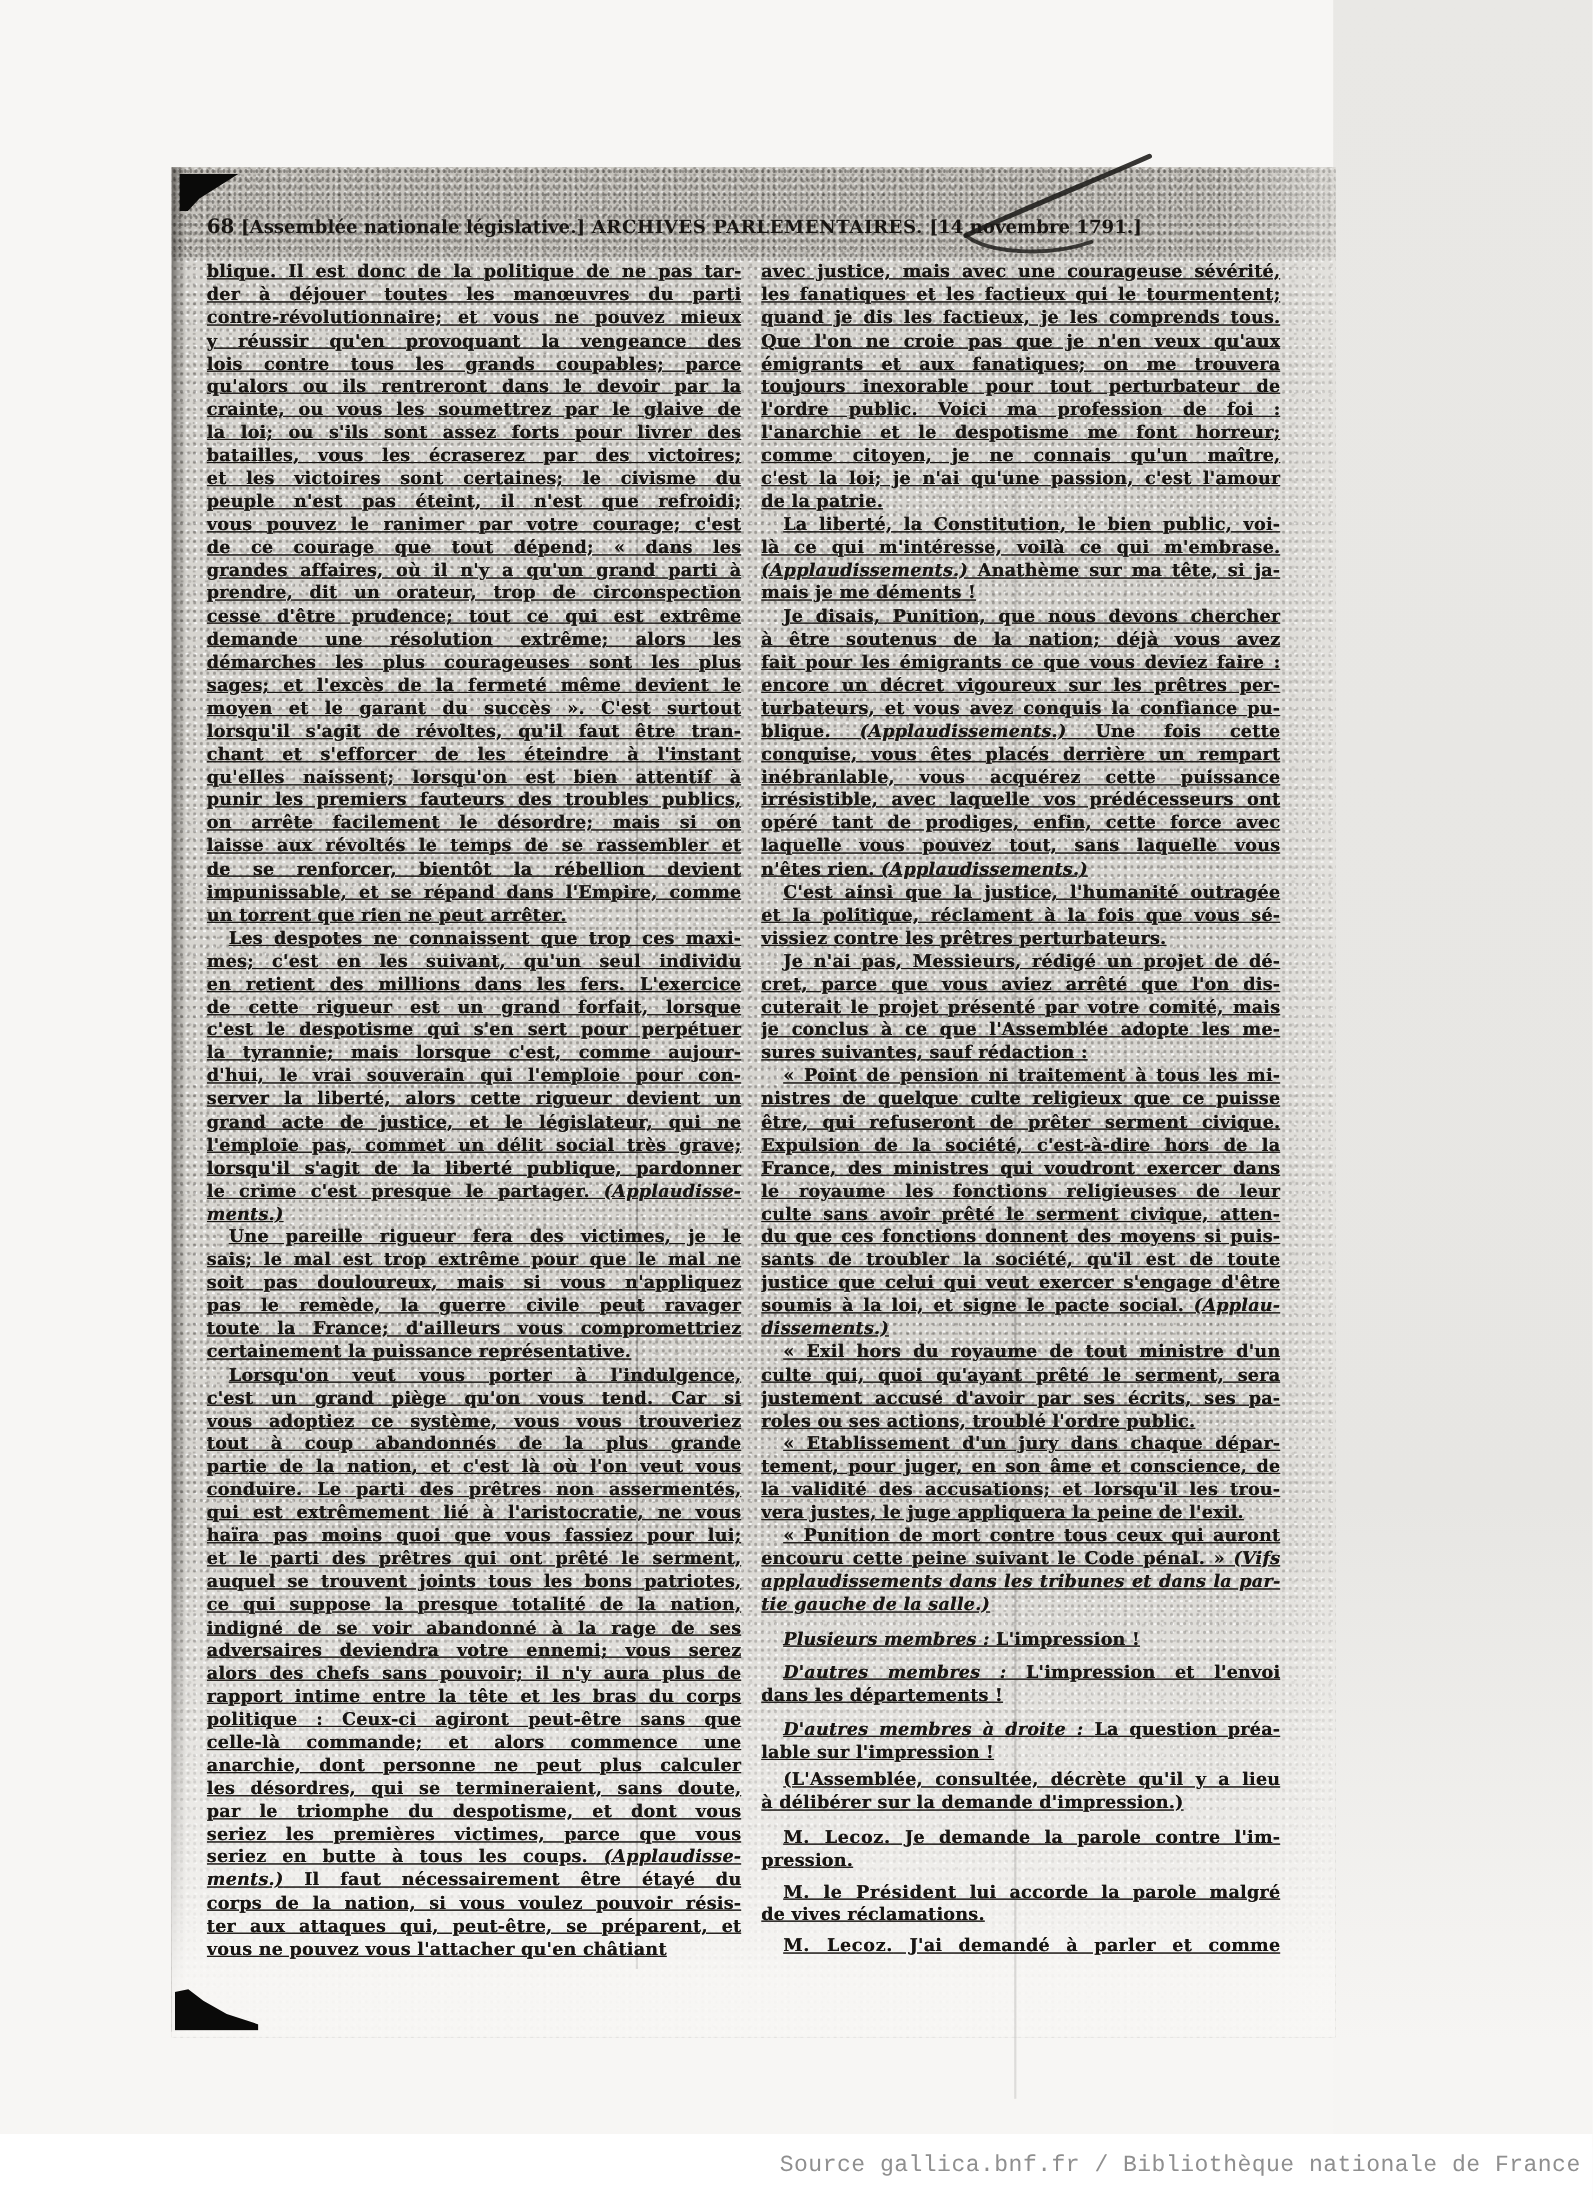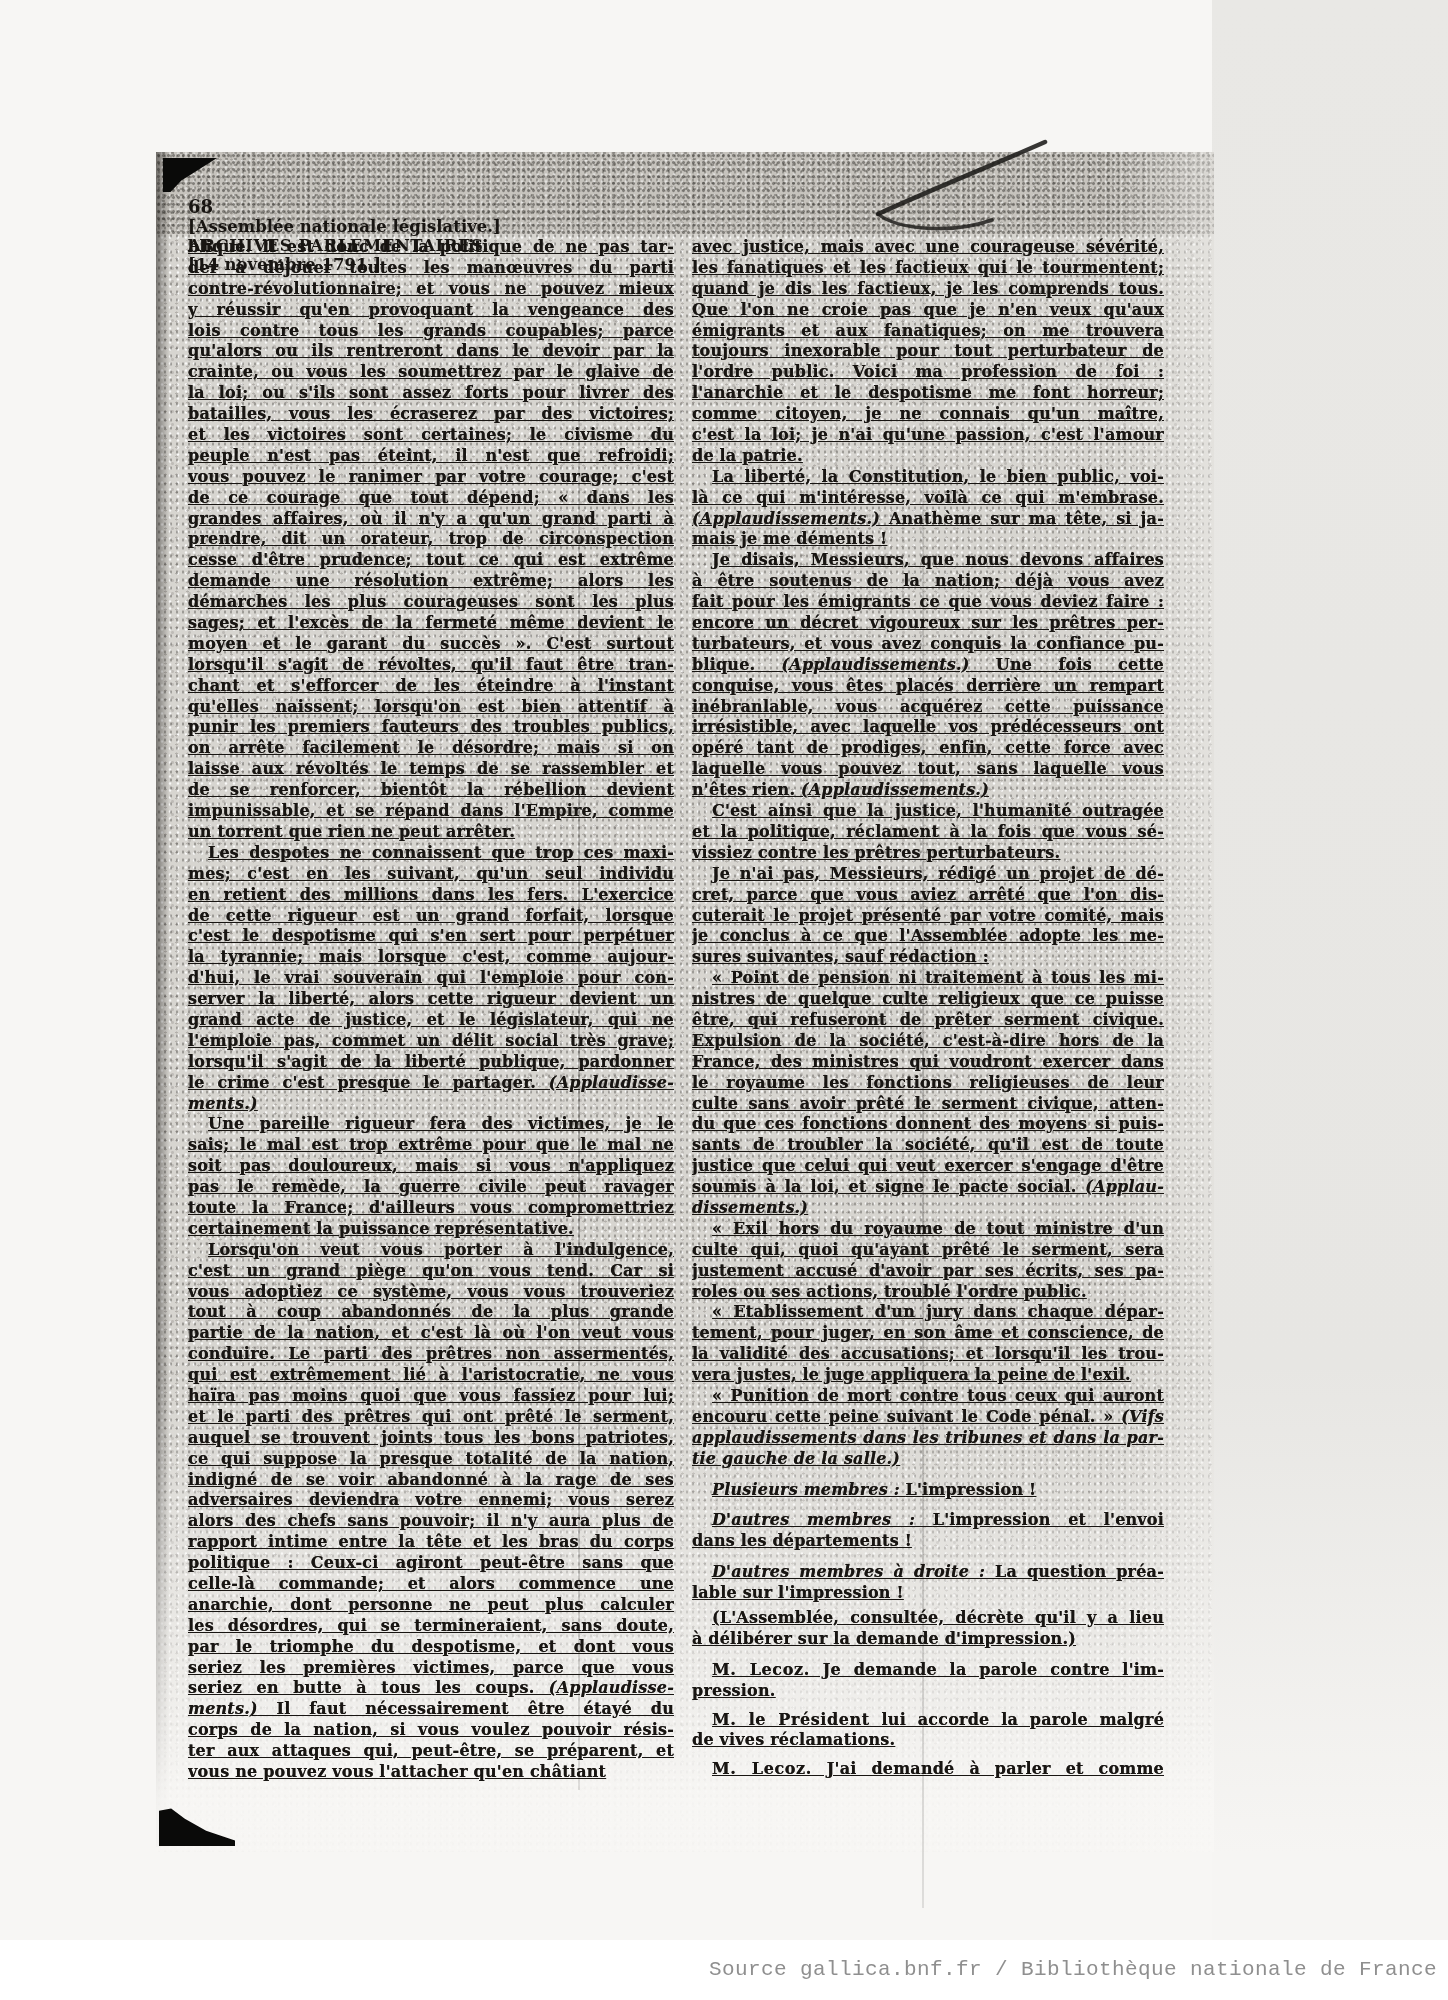--- a/index.html
+++ b/index.html
@@ -58,21 +58,21 @@
   }
   .blot-bl{
     position:absolute;left:159px;top:1806px;width:76px;height:40px;background:#0a0a09;
     clip-path:polygon(0 12%,16% 6%,34% 32%,62% 62%,100% 86%,100% 100%,0 100%);
   }
   .pen-stroke{position:absolute;left:840px;top:128px;width:220px;height:120px;}
   
   .header{
     position:absolute;left:188px;top:196px;width:850px;height:24px;
     display:flex;justify-content:space-between;align-items:baseline;
-    color:var(--ink,#181614);font-weight:bold;font-size:16.5px;white-space:nowrap;flex-direction:column;
+    color:var(--ink,#181614);font-weight:bold;font-size:16.5px;white-space:nowrap;
   }
   .header .hnum{font-size:18px;}
   .header .htitle{letter-spacing:.5px;}
   
   .col{
     position:absolute;top:237px;
     color:var(--ink,#181614);
     font-size:16px;font-weight:bold;letter-spacing:.2px;
     text-shadow:0 0 .6px rgba(20,18,15,.75);
     text-decoration:underline;
@@ -205,21 +205,21 @@
       <div class="line"><span>toujours inexorable pour tout perturbateur de</span></div>
       <div class="line"><span>l'ordre public. Voici ma profession de foi :</span></div>
       <div class="line"><span>l'anarchie et le despotisme me font horreur;</span></div>
       <div class="line"><span>comme citoyen, je ne connais qu'un maître,</span></div>
       <div class="line"><span>c'est la loi; je n'ai qu'une passion, c'est l'amour</span></div>
       <div class="line end"><span>de la patrie.</span></div>
       <div class="line in"><span>La liberté, la Constitution, le bien public, voi-</span></div>
       <div class="line"><span>là ce qui m'intéresse, voilà ce qui m'embrase.</span></div>
       <div class="line"><span class="it">(Applaudissements.)</span><span> Anathème sur ma tête, si ja-</span></div>
       <div class="line end"><span>mais je me déments !</span></div>
-      <div class="line in"><span>Je disais, Messieurs, que nous devons affaires</span></div>
+      <div class="line in"><span>Je disais, Punition, que nous devons chercher</span></div>
       <div class="line"><span>à être soutenus de la nation; déjà vous avez</span></div>
       <div class="line"><span>fait pour les émigrants ce que vous deviez faire :</span></div>
       <div class="line"><span>encore un décret vigoureux sur les prêtres per-</span></div>
       <div class="line"><span>turbateurs, et vous avez conquis la confiance pu-</span></div>
       <div class="line"><span>blique. </span><span class="it">(Applaudissements.)</span><span> Une fois cette confiance</span></div>
       <div class="line"><span>conquise, vous êtes placés derrière un rempart</span></div>
       <div class="line"><span>inébranlable, vous acquérez cette puissance</span></div>
       <div class="line"><span>irrésistible, avec laquelle vos prédécesseurs ont</span></div>
       <div class="line"><span>opéré tant de prodiges, enfin, cette force avec</span></div>
       <div class="line"><span>laquelle vous pouvez tout, sans laquelle vous</span></div>

